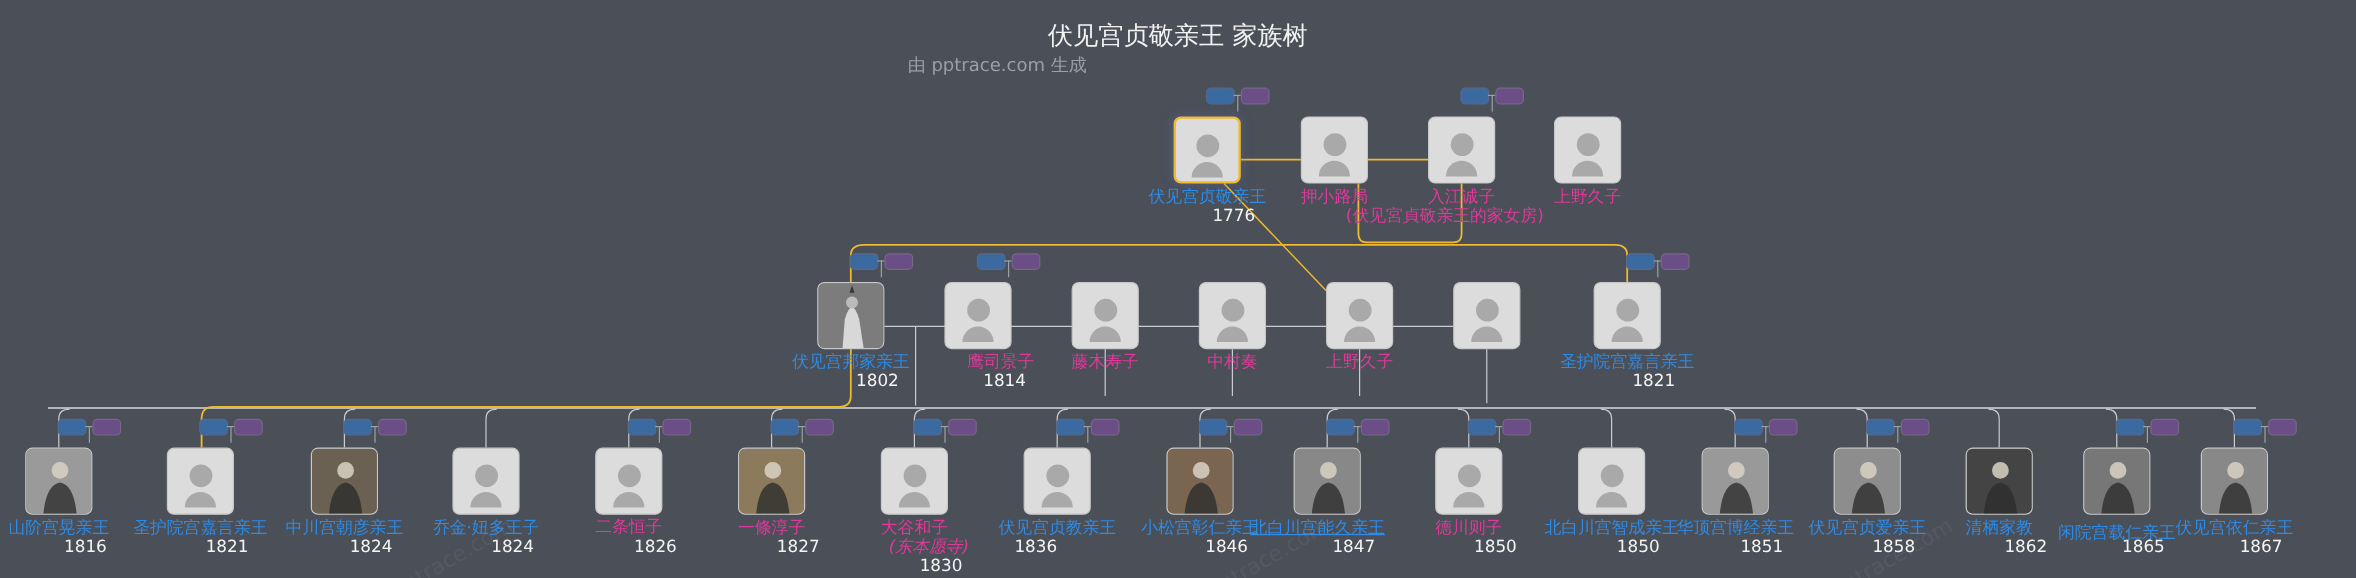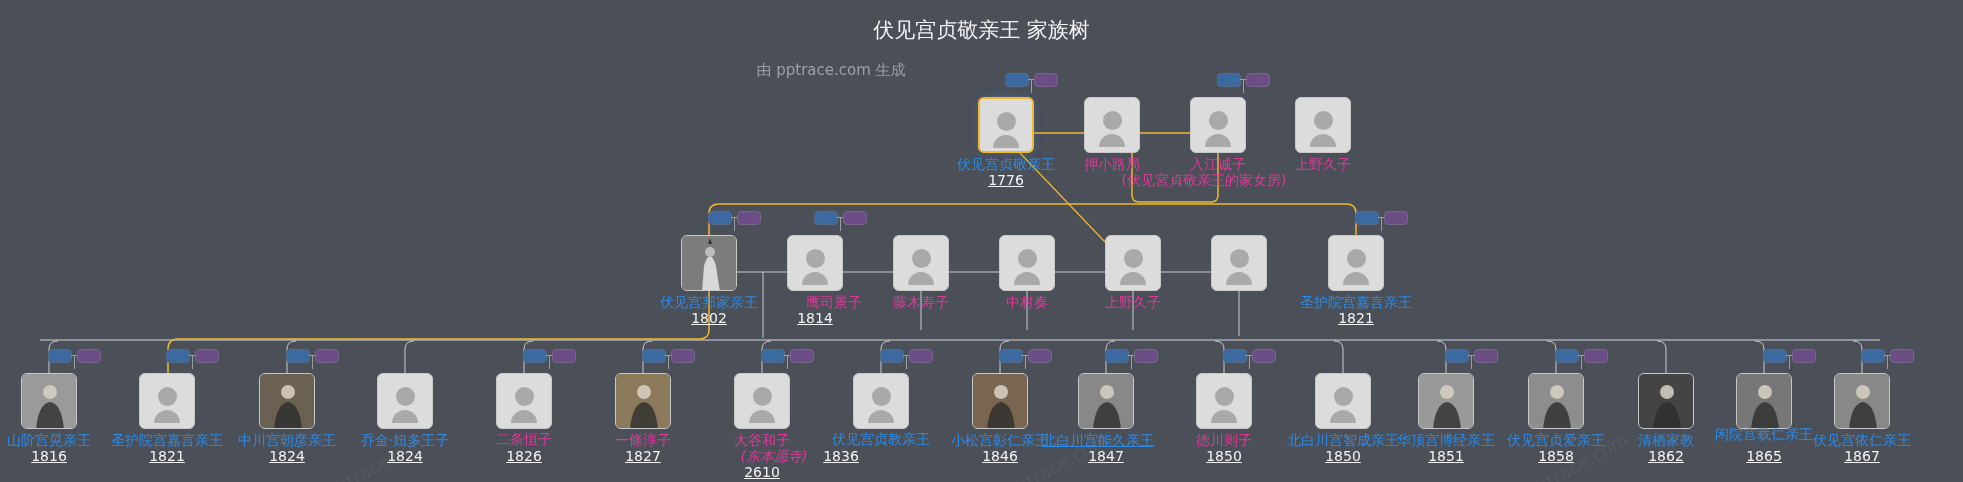--- a/index.html
+++ b/index.html
@@ -1,29 +1,29 @@
 <!DOCTYPE html>
 <html><head>
 <meta charset="utf-8">
 <style>
   html,body{margin:0;padding:0;}
   body{width:1963px;height:482px;background:#4a4f58;position:relative;overflow:hidden;font-family:"DejaVu Sans","Liberation Sans",sans-serif;}
   .title{position:absolute;left:0;width:1963px;top:16px;text-align:center;color:#f2f2f2;font-size:21px;}
-  .subtitle{position:absolute;left:0;width:1662px;top:61px;text-align:center;color:#9aa0a8;font-size:15px;}
+  .subtitle{position:absolute;left:0;width:1662px;top:45px;text-align:center;color:#9aa0a8;font-size:15px;}
   svg.lines{position:absolute;left:0;top:0;}
   .node{position:absolute;width:56px;height:56px;border-radius:6px;background:#dcdcdc;box-sizing:border-box;border:1px solid #c8c8c8;overflow:hidden;cursor:pointer;}
   .node.selected{border:2px solid #f0b92e;box-shadow:0 0 10px rgba(90,120,200,.35);}
   .node.photo{background:#777;}
   .ph-head{position:absolute;left:50%;top:13px;width:19px;height:19px;margin-left:-9.5px;border-radius:50%;background:#a9a9a9;}
   .ph-body{position:absolute;left:50%;top:36px;width:26px;height:13px;margin-left:-13px;border-radius:13px 13px 0 0;background:#a9a9a9;}
   .photo-img{position:absolute;inset:0;}
   .pname{position:absolute;width:160px;margin-left:-80px;text-align:center;font-size:14px;line-height:16px;white-space:nowrap;}
   .male{color:#2e8be6;}
   .female{color:#e0399a;}
-  .pyear{position:absolute;width:80px;margin-left:-40px;text-align:center;font-size:14px;color:#f4f4f4;line-height:16px;text-decoration:underline;}
+  .pyear{position:absolute;width:80px;margin-left:-40px;text-align:right;font-size:14px;color:#f4f4f4;line-height:16px;}
   .btns{position:absolute;width:54px;height:14px;margin-left:-27px;}
   .btn-b{position:absolute;left:0;top:0;width:22px;height:12px;border-radius:4px;background:#3b6aa0;border:1px solid #56698a;}
   .btn-p{position:absolute;left:29px;top:0;width:22px;height:12px;border-radius:4px;background:#6b4e86;border:1px solid #786689;}
   .btn-link{position:absolute;left:23px;top:6px;width:6px;height:1px;background:#9aa0a8;}
   .btn-stem{position:absolute;left:26px;top:6px;width:1px;height:14px;background:#9aa0a8;}
   .watermark{position:absolute;color:rgba(255,255,255,.06);font-size:18px;transform:rotate(-30deg);}
 </style>
 </head>
 <body>
 
@@ -262,32 +262,32 @@
       <div class="btn-link"></div>
       <div class="btn-p"></div>
       <div class="btn-stem"></div>
     </div>
     <div class="node" style="left: 734px; top: 373px;">
       <div class="ph-head"></div>
       <div class="ph-body"></div>
     </div>
     <div class="pname female" style="left: 762px; top: 432px;">大谷和子</div>
     <div class="pname female" style="left: 774px; top: 448px; font-style: italic;">(东本愿寺)</div>
-    <div class="pyear" style="left: 762px; top: 464px;">2610</div>
+    <div class="pyear" style="left: 762px; top: 464px;">1830</div>
     <div class="btns" style="left: 907px; top: 349px;">
       <div class="btn-b"></div>
       <div class="btn-link"></div>
       <div class="btn-p"></div>
       <div class="btn-stem"></div>
     </div>
     <div class="node" style="left: 853px; top: 373px;">
       <div class="ph-head"></div>
       <div class="ph-body"></div>
     </div>
-    <div class="pname male" style="left: 881px; top: 432px; font-family: Liberation Serif, serif;">伏见宫贞教亲王</div>
+    <div class="pname male" style="left: 881px; top: 432px;">伏见宫贞教亲王</div>
     <div class="pyear" style="left: 841px; top: 448px;">1836</div>
     <div class="btns" style="left: 1026px; top: 349px;">
       <div class="btn-b"></div>
       <div class="btn-link"></div>
       <div class="btn-p"></div>
       <div class="btn-stem"></div>
     </div>
     <div class="node photo" style="left: 972px; top: 373px;">
       <svg class="photo-img" viewBox="0 0 56 56" width="56" height="56">
         <rect width="56" height="56" fill="#7a6650"></rect>
@@ -375,21 +375,21 @@
       <div class="btn-p"></div>
       <div class="btn-stem"></div>
     </div>
     <div class="node photo" style="left: 1736px; top: 373px;">
       <svg class="photo-img" viewBox="0 0 56 56" width="56" height="56">
         <rect width="56" height="56" fill="#777"></rect>
         <circle cx="28" cy="18" r="7" fill="#d9d2c4" opacity=".85"></circle>
         <path d="M14 56 Q16 30 28 28 Q40 30 42 56 Z" fill="#2d2d2d" opacity=".8"></path>
       </svg>
     </div>
-    <div class="pname male" style="left: 1764px; top: 426px;">闲院宫载仁亲王</div>
+    <div class="pname male" style="left: 1764px; top: 436px;">闲院宫载仁亲王</div>
     <div class="pyear" style="left: 1764px; top: 448px;">1865</div>
     <div class="btns" style="left: 1888px; top: 349px;">
       <div class="btn-b"></div>
       <div class="btn-link"></div>
       <div class="btn-p"></div>
       <div class="btn-stem"></div>
     </div>
     <div class="node photo" style="left: 1834px; top: 373px;">
       <svg class="photo-img" viewBox="0 0 56 56" width="56" height="56">
         <rect width="56" height="56" fill="#888"></rect>

